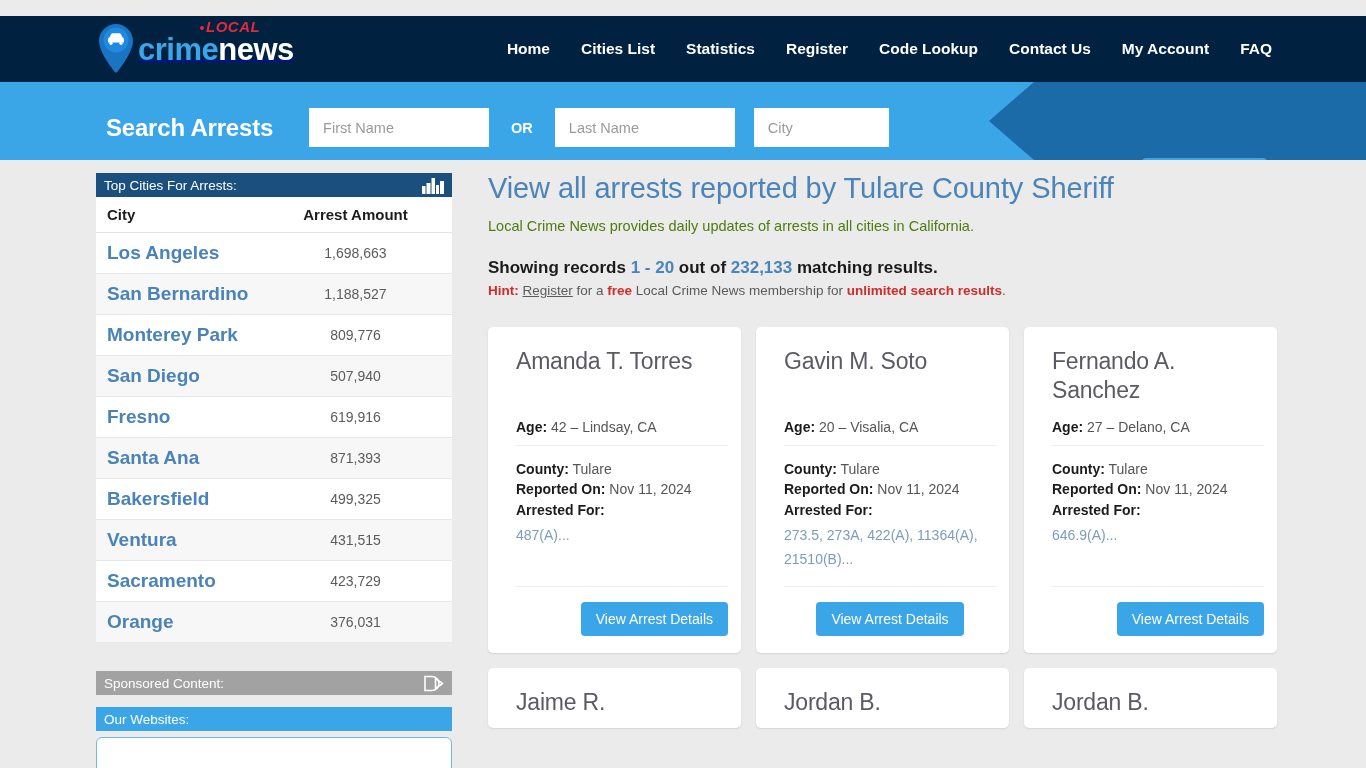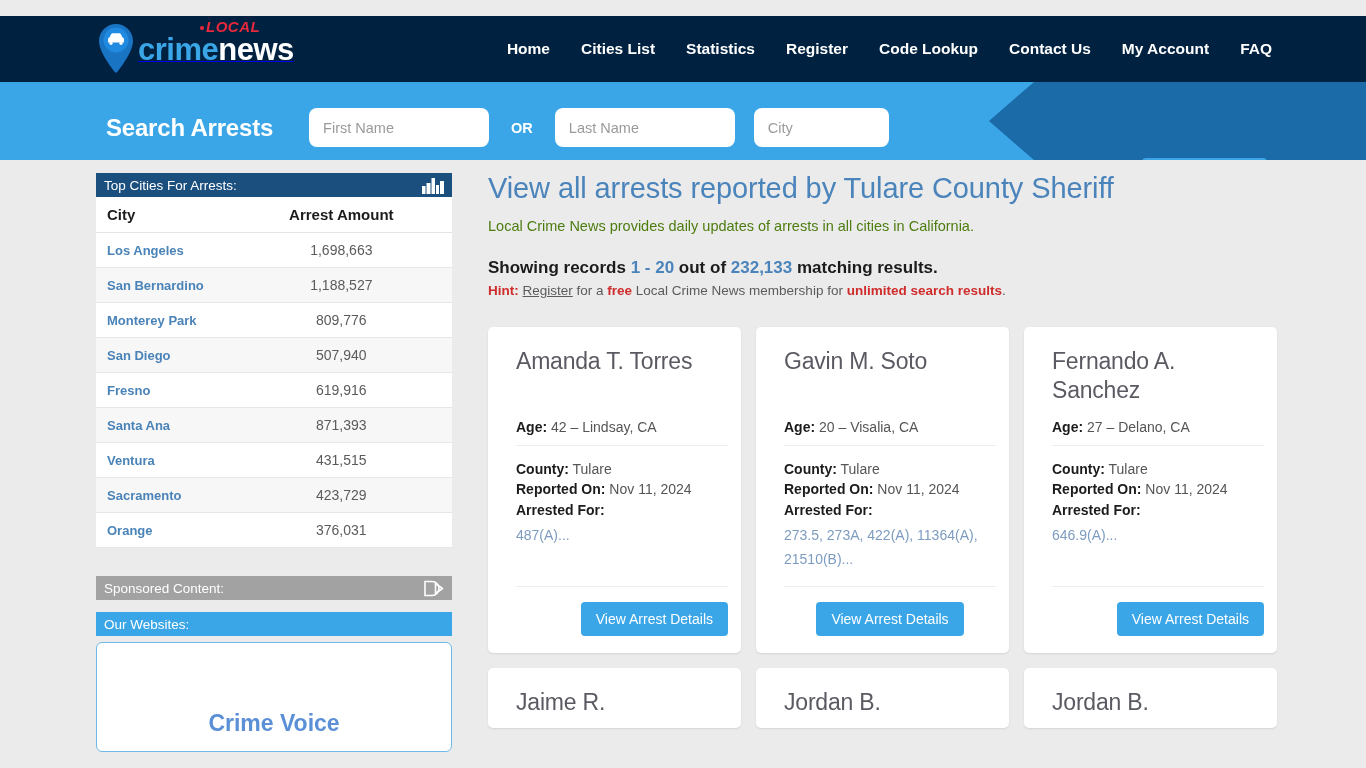--- a/index.html
+++ b/index.html
@@ -102,21 +102,21 @@
   .search-title {
     margin-left: 106px;
     color: #ffffff;
     font-size: 24px;
     font-weight: bold;
     letter-spacing: -0.2px;
   }
   .fld {
     height: 39px;
     border: none;
-    border-radius: 8px;
+    border-radius: 0;
     background: #fff;
     font-family: "Liberation Sans", sans-serif;
     font-size: 14.5px;
     color: #333;
     padding: 0 14px;
     outline: none;
   }
   .fld::placeholder { color: #9a9a9a; }
   #first-name { width: 180px; margin-left: 36px; }
   #last-name  { width: 180px; }
@@ -184,21 +184,21 @@
   table.cities td {
     padding: 9px 11px;
     border-bottom: 1px solid #e7e7e7;
     color: #5b5b5b;
     font-size: 14px;
   }
   table.cities td.city a {
     color: #4a83b8;
     font-weight: bold;
     text-decoration: none;
-    font-size: 13px;
+    font-size: 19px;
   }
   table.cities td.amt { text-align: center; padding-right: 34px; }
   table.cities tr:nth-child(even) td { background: #f7f7f7; }
 
   .sponsor-gap { height: 28px; background: #ebebeb; }
   .ourweb-gap  { height: 12px; }
   .website-box {
     border: 1px solid #6fb9e8;
     border-radius: 6px;
     background: #fff;
@@ -412,20 +412,24 @@
           </tr>
         <tr>
             <td class="city"><a href="#">Fresno</a></td>
             <td class="amt">619,916</td>
           </tr>
         <tr>
             <td class="city"><a href="#">Santa Ana</a></td>
             <td class="amt">871,393</td>
           </tr>
         <tr>
+            <td class="city"><a href="#">Bakersfield</a></td>
+            <td class="amt">499,325</td>
+          </tr>
+        <tr>
             <td class="city"><a href="#">Ventura</a></td>
             <td class="amt">431,515</td>
           </tr>
         <tr>
             <td class="city"><a href="#">Sacramento</a></td>
             <td class="amt">423,729</td>
           </tr>
         <tr>
             <td class="city"><a href="#">Orange</a></td>
             <td class="amt">376,031</td>

